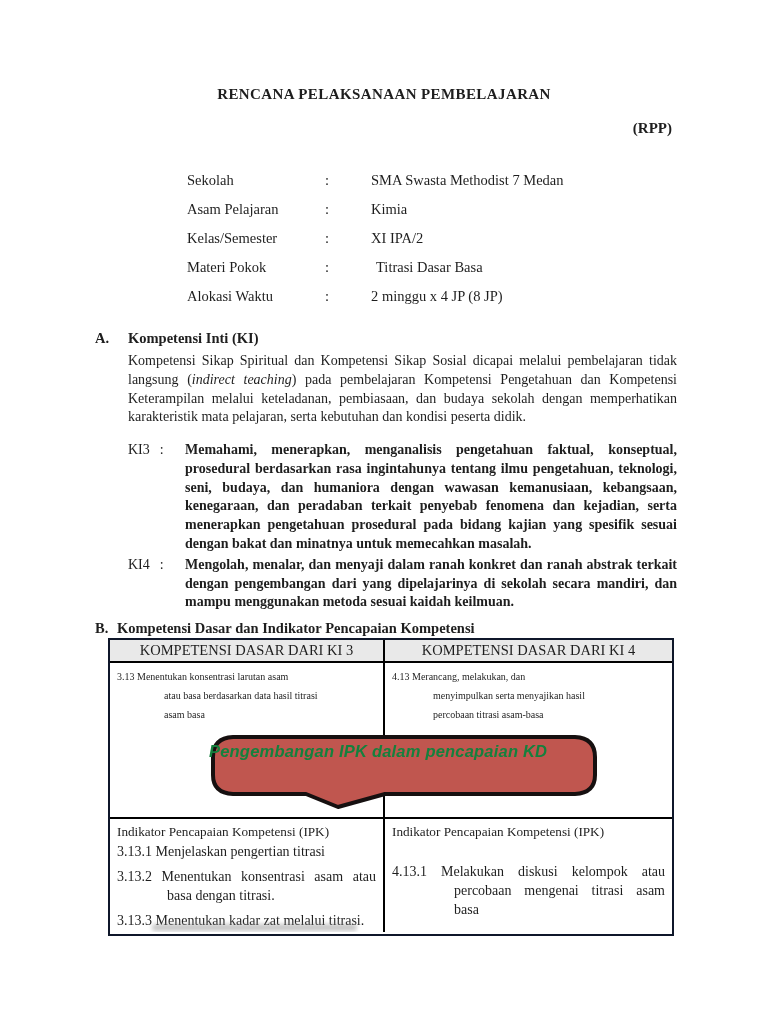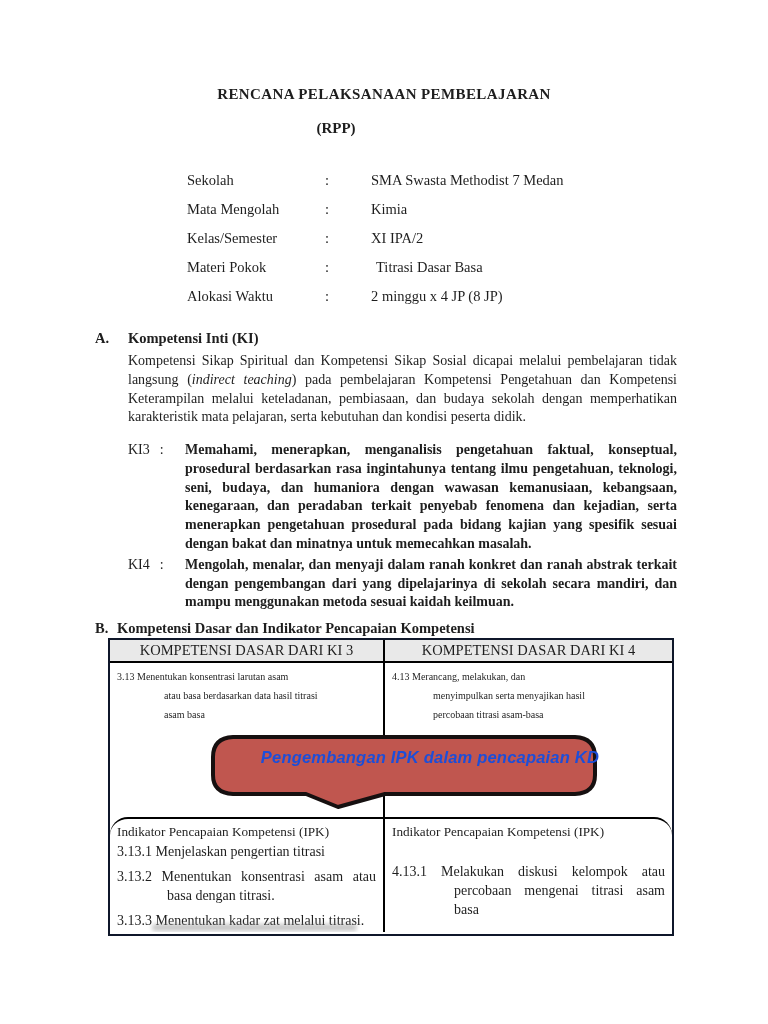--- a/index.html
+++ b/index.html
@@ -6,21 +6,21 @@
   .page {
     position:relative; width:768px; height:1024px; background:#ffffff;
     font-family:"Liberation Serif", serif; color:#1e1e1e; overflow:hidden;
   }
   
   .doc-title {
     position:absolute; top:86px; left:0; width:768px; text-align:center;
     font-weight:bold; font-size:15px; letter-spacing:.4px;
   }
   .doc-subtitle {
-    position:absolute; top:120px; left:0; width:672px; text-align:center;
+    position:absolute; top:120px; left:0; width:672px; text-align:right;
     font-weight:bold; font-size:15px;
   }
   
   .details { position:absolute; left:187px; top:172px; width:440px; }
   .d-row { display:grid; grid-template-columns:138px 46px 1fr; height:29px; font-size:14.5px; }
   .d-row .sep { text-align:left; }
   
   .sec-num { position:absolute; font-weight:bold; font-size:14.5px; }
   .sec-head { position:absolute; font-weight:bold; font-size:14.5px; }
   .para {
@@ -40,58 +40,58 @@
   }
   .t-row { display:grid; grid-template-columns:273px 1fr; }
   .t-head { height:23px; border-bottom:2px solid #000; box-sizing:border-box; }
   .th-cell {
     background:#e9e9e9; font-size:14.5px; text-align:center; line-height:21px;
     overflow:hidden; white-space:nowrap;
   }
   .cell-r { border-left:2px solid #000; box-sizing:border-box; }
   .t-kd { height:154px; }
   .t-kd > div { padding:4px 7px; box-sizing:border-box; font-size:10px; line-height:19px; }
-  .t-ipk { border-top:2px solid #000; height:117px; box-sizing:border-box;border-radius:18px; }
+  .t-ipk { border-top:2px solid #000; height:117px; box-sizing:border-box; }
   .t-ipk > div { padding:3px 7px 0 7px; box-sizing:border-box; font-size:14px; line-height:19px; overflow:hidden; position:relative; height:113px; }
   .hang-kd-l { margin:0; padding-left:47px; text-indent:-47px; white-space:pre-line; }
   .hang-kd-r { margin:0; padding-left:41px; text-indent:-41px; white-space:pre-line; }
   .ipk-head { margin:0 0 1px 0; font-size:13.2px; }
   .ipk-item { margin:0 0 6px 0; text-align:justify; text-align-last:left; }
   .cell-l .ipk-item { padding-left:50px; text-indent:-50px; }
   .cell-r .ipk-item { padding-left:62px; text-indent:-62px;margin-top:21px; }
   .cell-l .ipk-item:nth-child(4) { margin-bottom:1px; }
   .smudge {
     position:absolute; left:42px; bottom:1px; width:205px; height:7px;
     background:#8f8f8f; opacity:.5; filter:blur(2px); border-radius:3px;
   }
   
   .callout { position:absolute; left:209px; top:734px; width:390px; height:80px; }
   .callout svg { position:absolute; left:0; top:0; }
   .callout-text {
-    position:absolute; left:0; top:14px; width:390px; text-align:right;
+    position:absolute; left:0; top:8px; width:390px; text-align:left;
     font-family:"Liberation Sans", sans-serif; font-weight:bold; font-style:italic;
-    font-size:16.5px; color:#1d4ed8; letter-spacing:.2px;
+    font-size:16.5px; color:#15803d; letter-spacing:.2px;
   }
 </style>
 </head>
 <body>
 
 <div class="page">
 
   <div class="doc-title">RENCANA PELAKSANAAN PEMBELAJARAN</div>
   <div class="doc-subtitle">(RPP)</div>
 
   <div class="details">
     <div class="d-row">
       <span>Sekolah</span>
       <span class="sep">:</span>
       <span>SMA Swasta Methodist 7 Medan</span>
     </div>
     <div class="d-row">
-      <span>Mata Mengolah</span>
+      <span>Asam Pelajaran</span>
       <span class="sep">:</span>
       <span>Kimia</span>
     </div>
     <div class="d-row">
       <span>Kelas/Semester</span>
       <span class="sep">:</span>
       <span>XI IPA/2</span>
     </div>
     <div class="d-row">
       <span>Materi Pokok</span>

